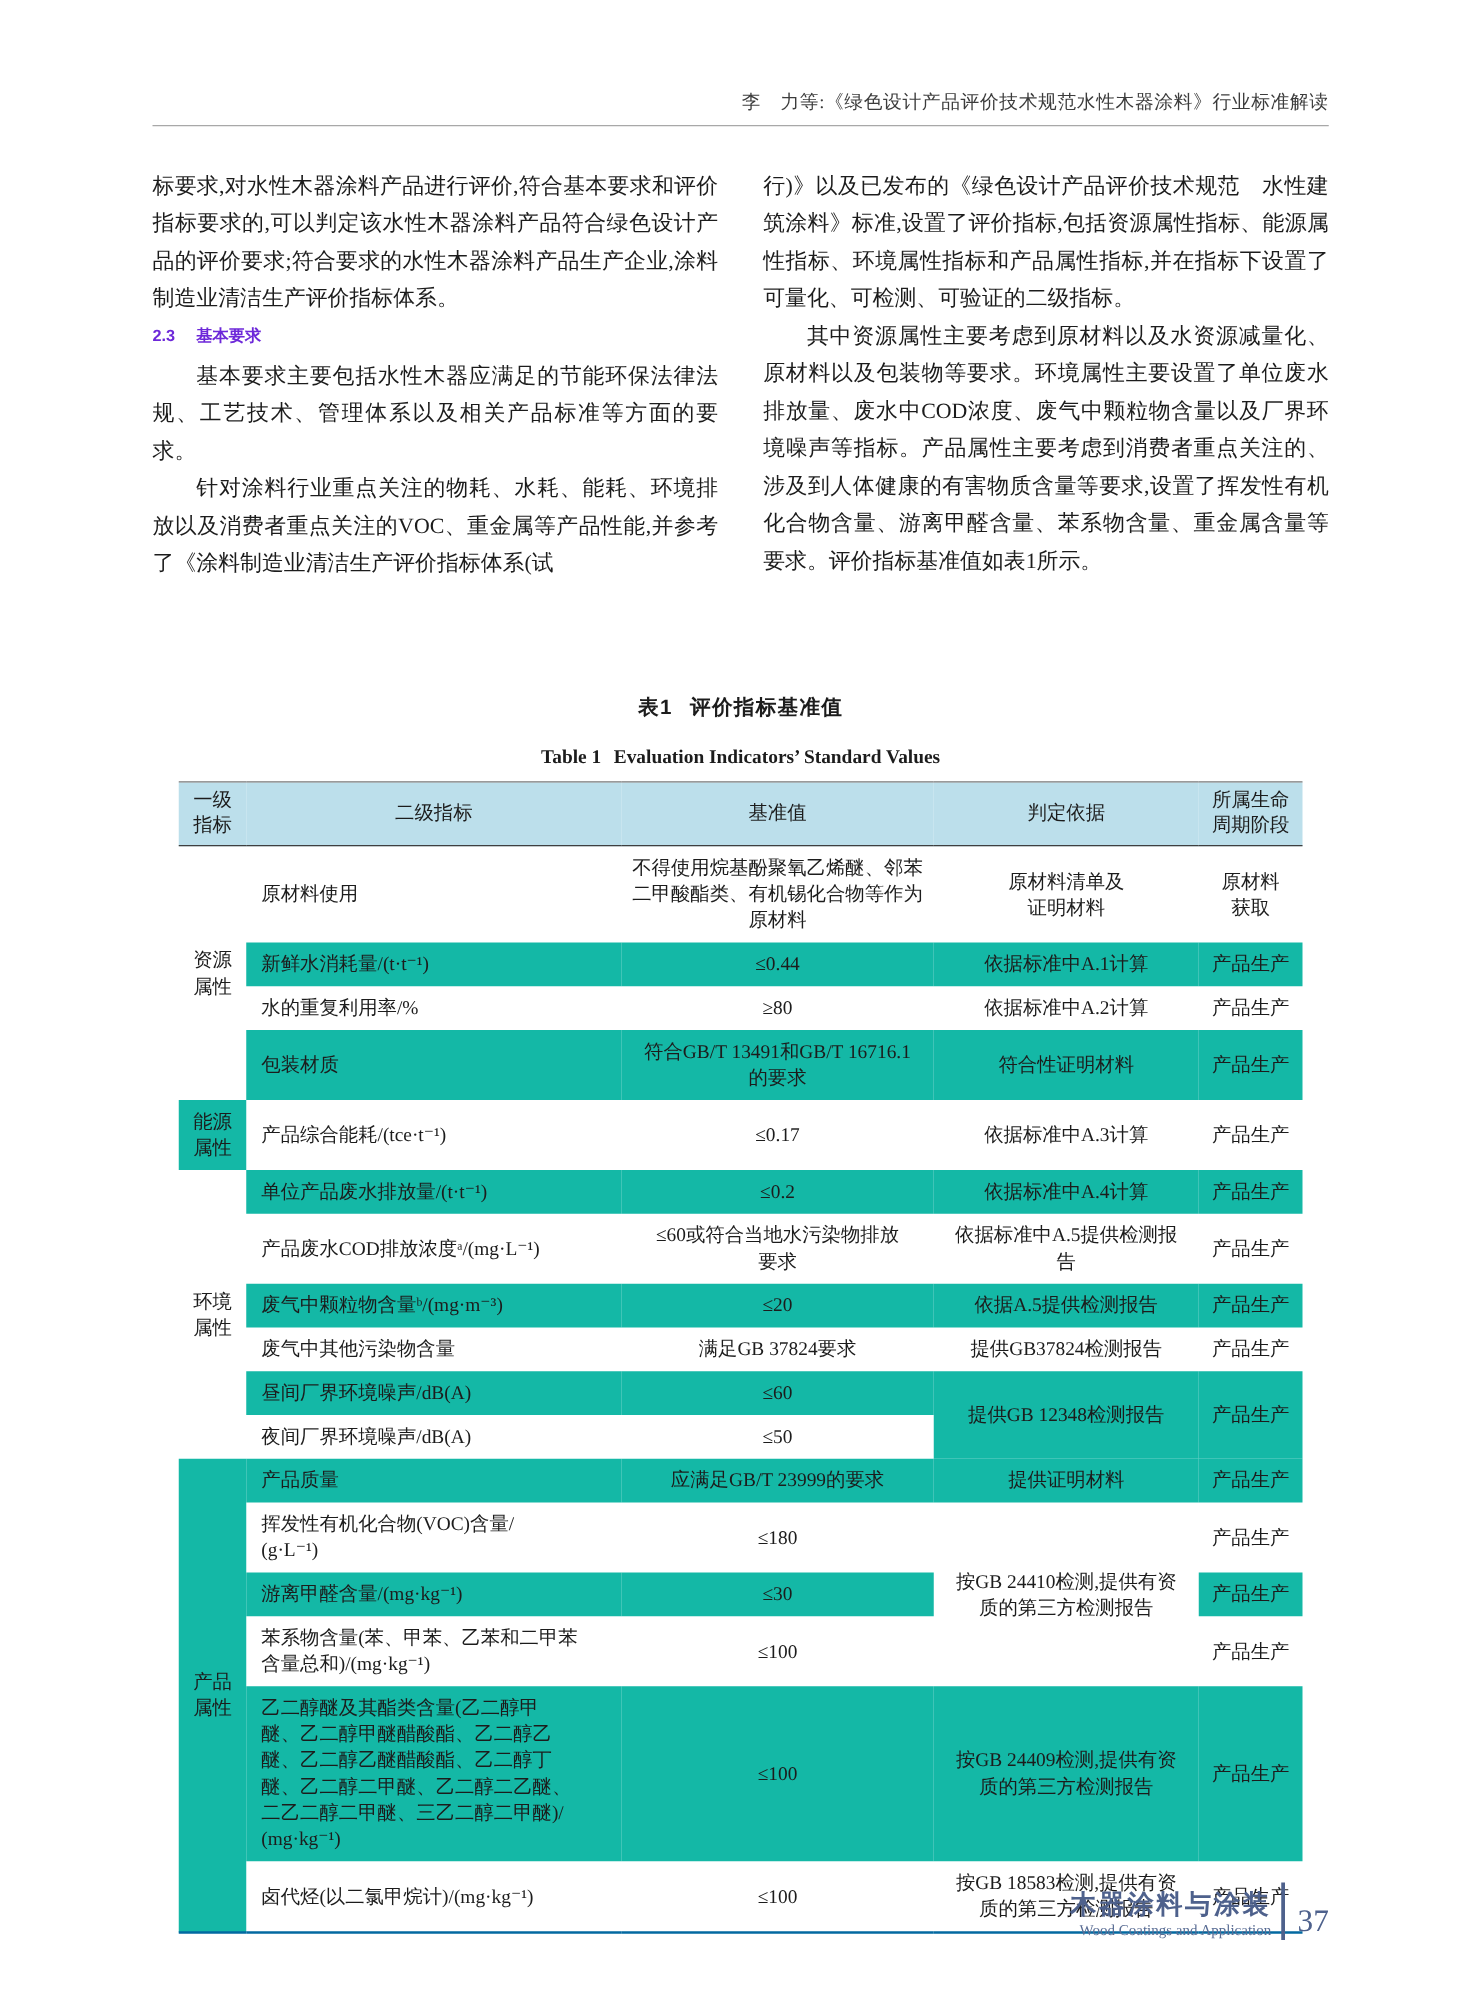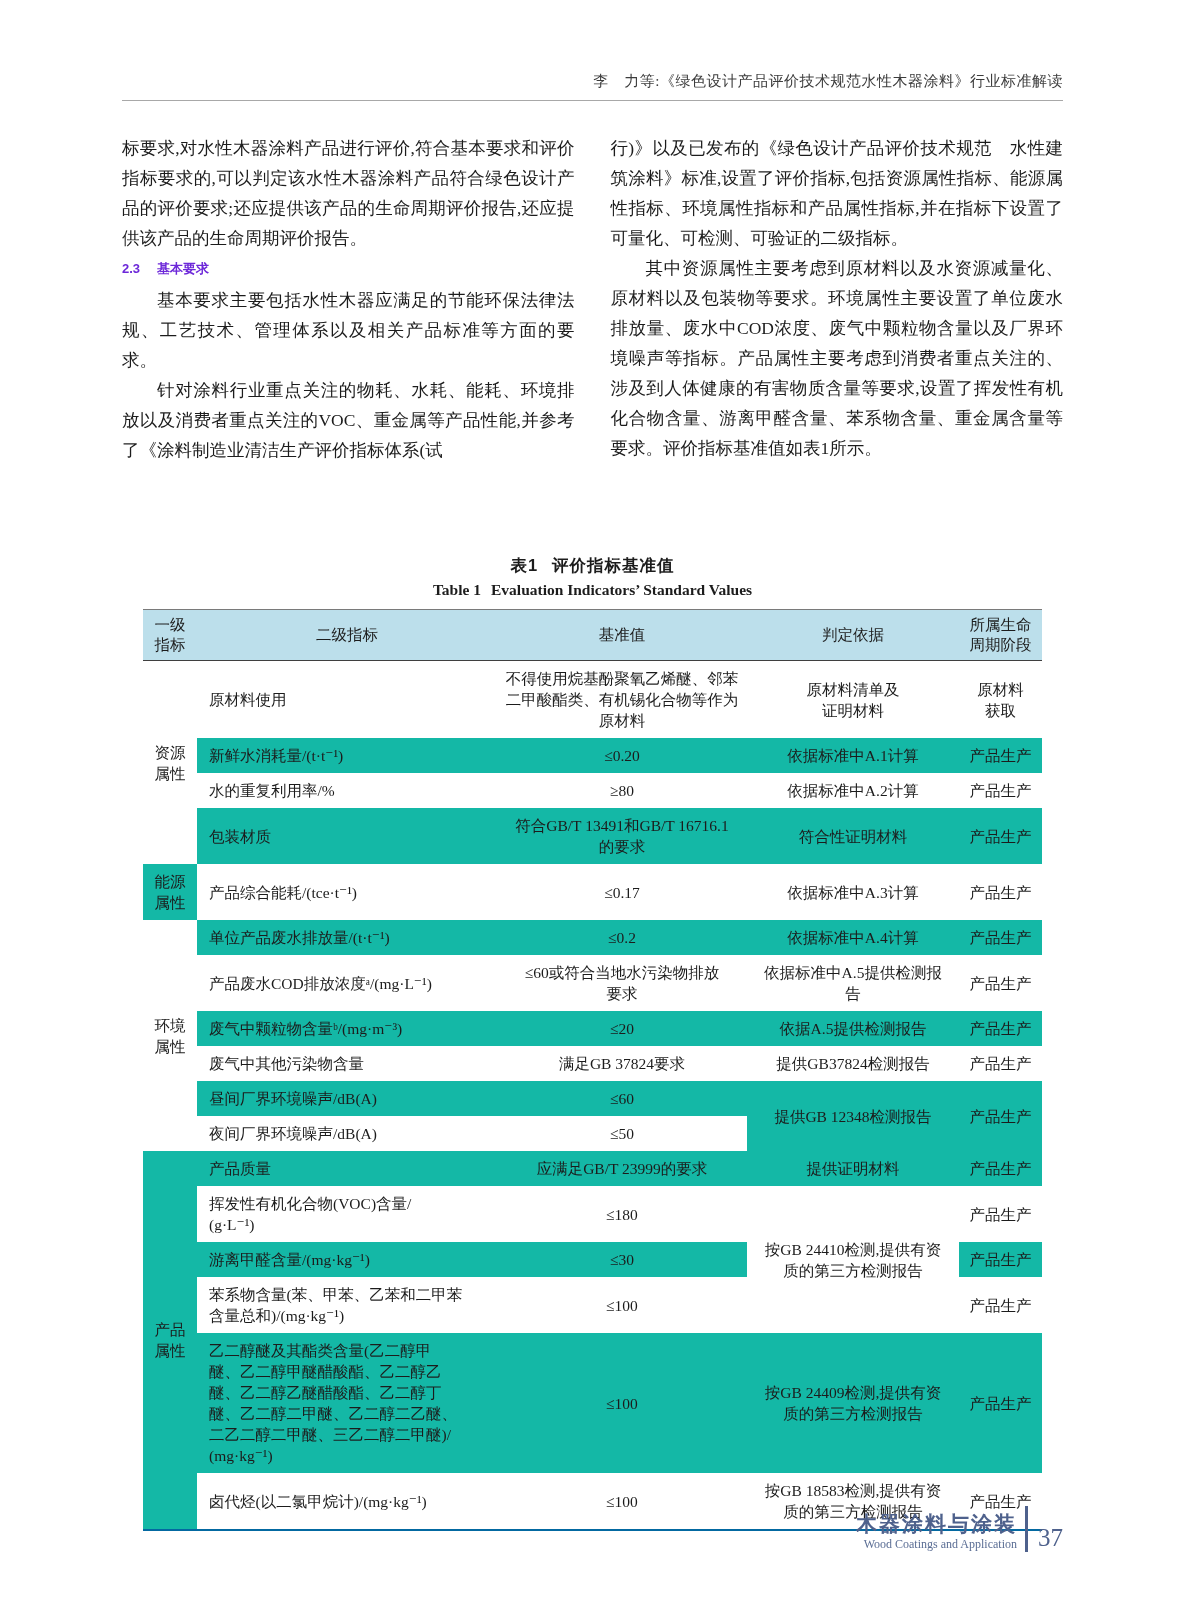--- a/index.html
+++ b/index.html
@@ -30,21 +30,21 @@
   .sec-heading .sec-num{margin-right:17px;}
 
   
   .table-block{margin-top:90px;}
   .table-title-cn{
     text-align:center;font-family:"Liberation Sans","DejaVu Sans",sans-serif;
     font-weight:bold;font-size:16.5px;letter-spacing:1px;
   }
   .table-title-cn .tno{margin-right:14px;}
   .table-title-en{
-    text-align:center;font-weight:bold;font-size:15.5px;margin-top:4px;
+    text-align:center;font-weight:bold;font-size:15.5px;margin-top:20px;
   }
   .table-title-en .tno{margin-right:10px;}
 
   
   table.indicator{
     width:899px;margin:10px auto 0;border-collapse:collapse;
     font-size:15.5px;line-height:21px;
     border-top:1.5px solid #7a7a7a;border-bottom:2px solid #0369a1;
   }
   table.indicator th{
@@ -81,21 +81,21 @@
 </head>
 <body>
 
 <div class="page">
 
   <div class="running-header">李　力等:《绿色设计产品评价技术规范水性木器涂料》行业标准解读</div>
   <hr class="header-rule">
 
   <div class="columns">
     <div class="col">
-      <p>标要求,对水性木器涂料产品进行评价,符合基本要求和评价指标要求的,可以判定该水性木器涂料产品符合绿色设计产品的评价要求;还应提供该产品的生命周期评价报告,还应提供该产品的生命周期评价报告。</p>
+      <p>标要求,对水性木器涂料产品进行评价,符合基本要求和评价指标要求的,可以判定该水性木器涂料产品符合绿色设计产品的评价要求;符合要求的水性木器涂料产品生产企业,涂料制造业清洁生产评价指标体系。</p>
       <h3 class="sec-heading"><span class="sec-num">2.3</span><span>基本要求</span></h3>
       <p class="indent">基本要求主要包括水性木器应满足的节能环保法律法规、工艺技术、管理体系以及相关产品标准等方面的要求。</p>
       <p class="indent">针对涂料行业重点关注的物耗、水耗、能耗、环境排放以及消费者重点关注的VOC、重金属等产品性能,并参考了《涂料制造业清洁生产评价指标体系(试</p>
     </div>
     <div class="col">
       <p>行)》以及已发布的《绿色设计产品评价技术规范　水性建筑涂料》标准,设置了评价指标,包括资源属性指标、能源属性指标、环境属性指标和产品属性指标,并在指标下设置了可量化、可检测、可验证的二级指标。</p>
       <p class="indent">其中资源属性主要考虑到原材料以及水资源减量化、原材料以及包装物等要求。环境属性主要设置了单位废水排放量、废水中COD浓度、废气中颗粒物含量以及厂界环境噪声等指标。产品属性主要考虑到消费者重点关注的、涉及到人体健康的有害物质含量等要求,设置了挥发性有机化合物含量、游离甲醛含量、苯系物含量、重金属含量等要求。评价指标基准值如表1所示。</p>
     </div>
   </div>
 
@@ -125,21 +125,21 @@
             <td class="col-group" rowspan="4">资源 属性</td>
             <td class="col-ind">原材料使用</td>
             <td class="col-std">不得使用烷基酚聚氧乙烯醚、邻苯二甲酸酯类、有机锡化合物等作为原材料</td>
             <td class="col-basis">原材料清单及
 证明材料</td>
             <td class="col-stage">原材料
 获取</td>
           </tr>
           <tr>
             <td class="col-ind shade">新鲜水消耗量/(t·t⁻¹)</td>
-            <td class="col-std shade">≤0.20</td>
+            <td class="col-std shade">≤0.44</td>
             <td class="col-basis shade">依据标准中A.1计算</td>
             <td class="col-stage shade">产品生产</td>
           </tr>
           <tr>
             <td class="col-ind">水的重复利用率/%</td>
             <td class="col-std">≥80</td>
             <td class="col-basis">依据标准中A.2计算</td>
             <td class="col-stage">产品生产</td>
           </tr>
           <tr>

